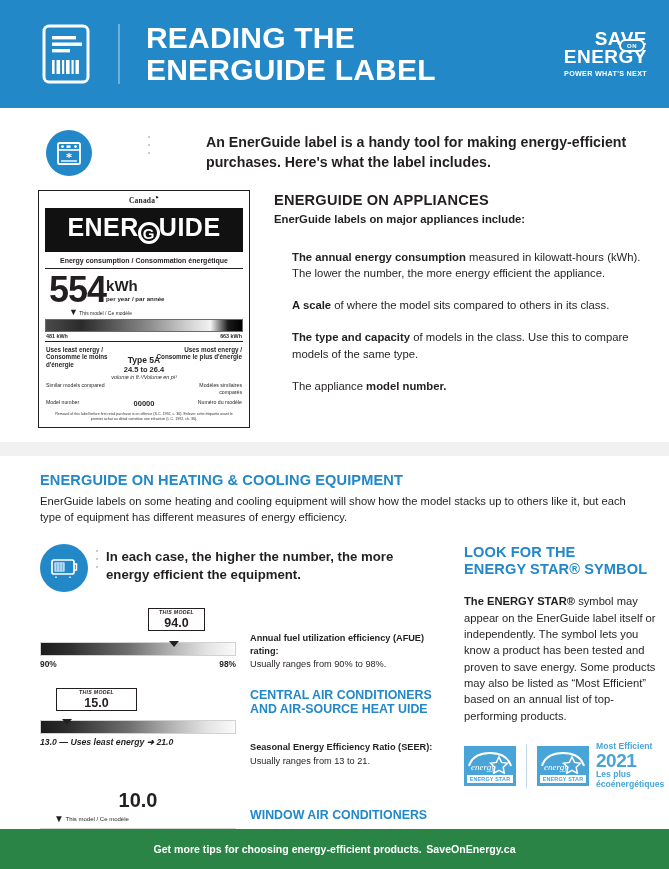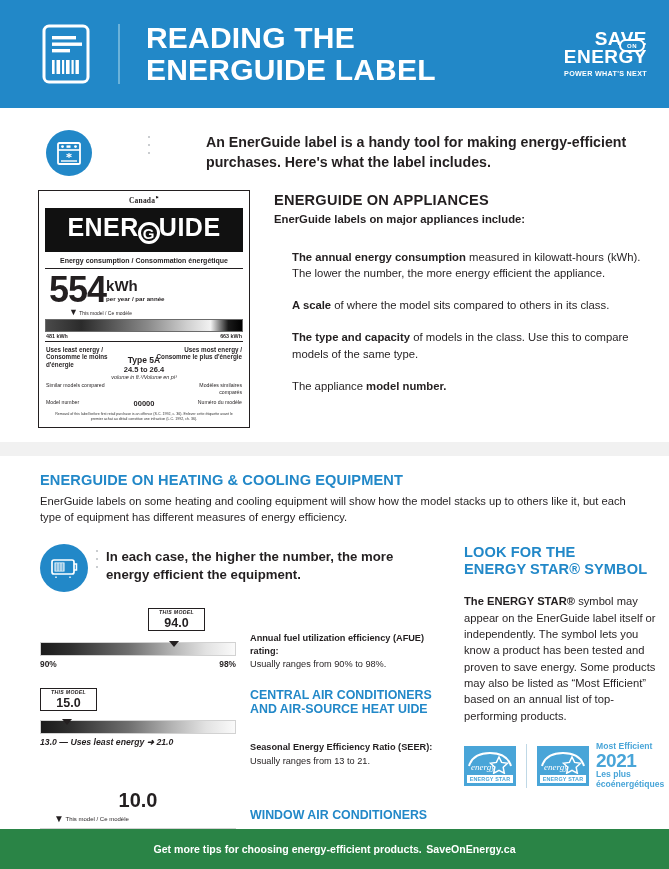--- a/index.html
+++ b/index.html
@@ -414,21 +414,21 @@
         <div class="scale-desc">
           <span>Annual fuel utilization efficiency (AFUE) rating:</span><br>
           <span class="reg">Usually ranges from 90% to 98%.</span>
         </div>
       </div>
     </div>
 
     <div class="scale-block">
       <div class="scale-left">
         <div class="tm-box-wrap" style="height:32px;">
-          <div class="tm-box" style="left:0px; padding:0 10px;">
+          <div class="tm-box" style="left:16px; padding:0 22px;">
             <div class="tm-cap">THIS MODEL</div>
             <div class="tm-val">15.0</div>
           </div>
           <div class="tm-arrow" style="left:22px; top:31px;"></div>
         </div>
         <div class="gbar"></div>
         <div class="gbar-caption">13.0 — Uses least energy ➜ 21.0</div>
       </div>
       <div class="scale-right">
         <div class="scale-title">

